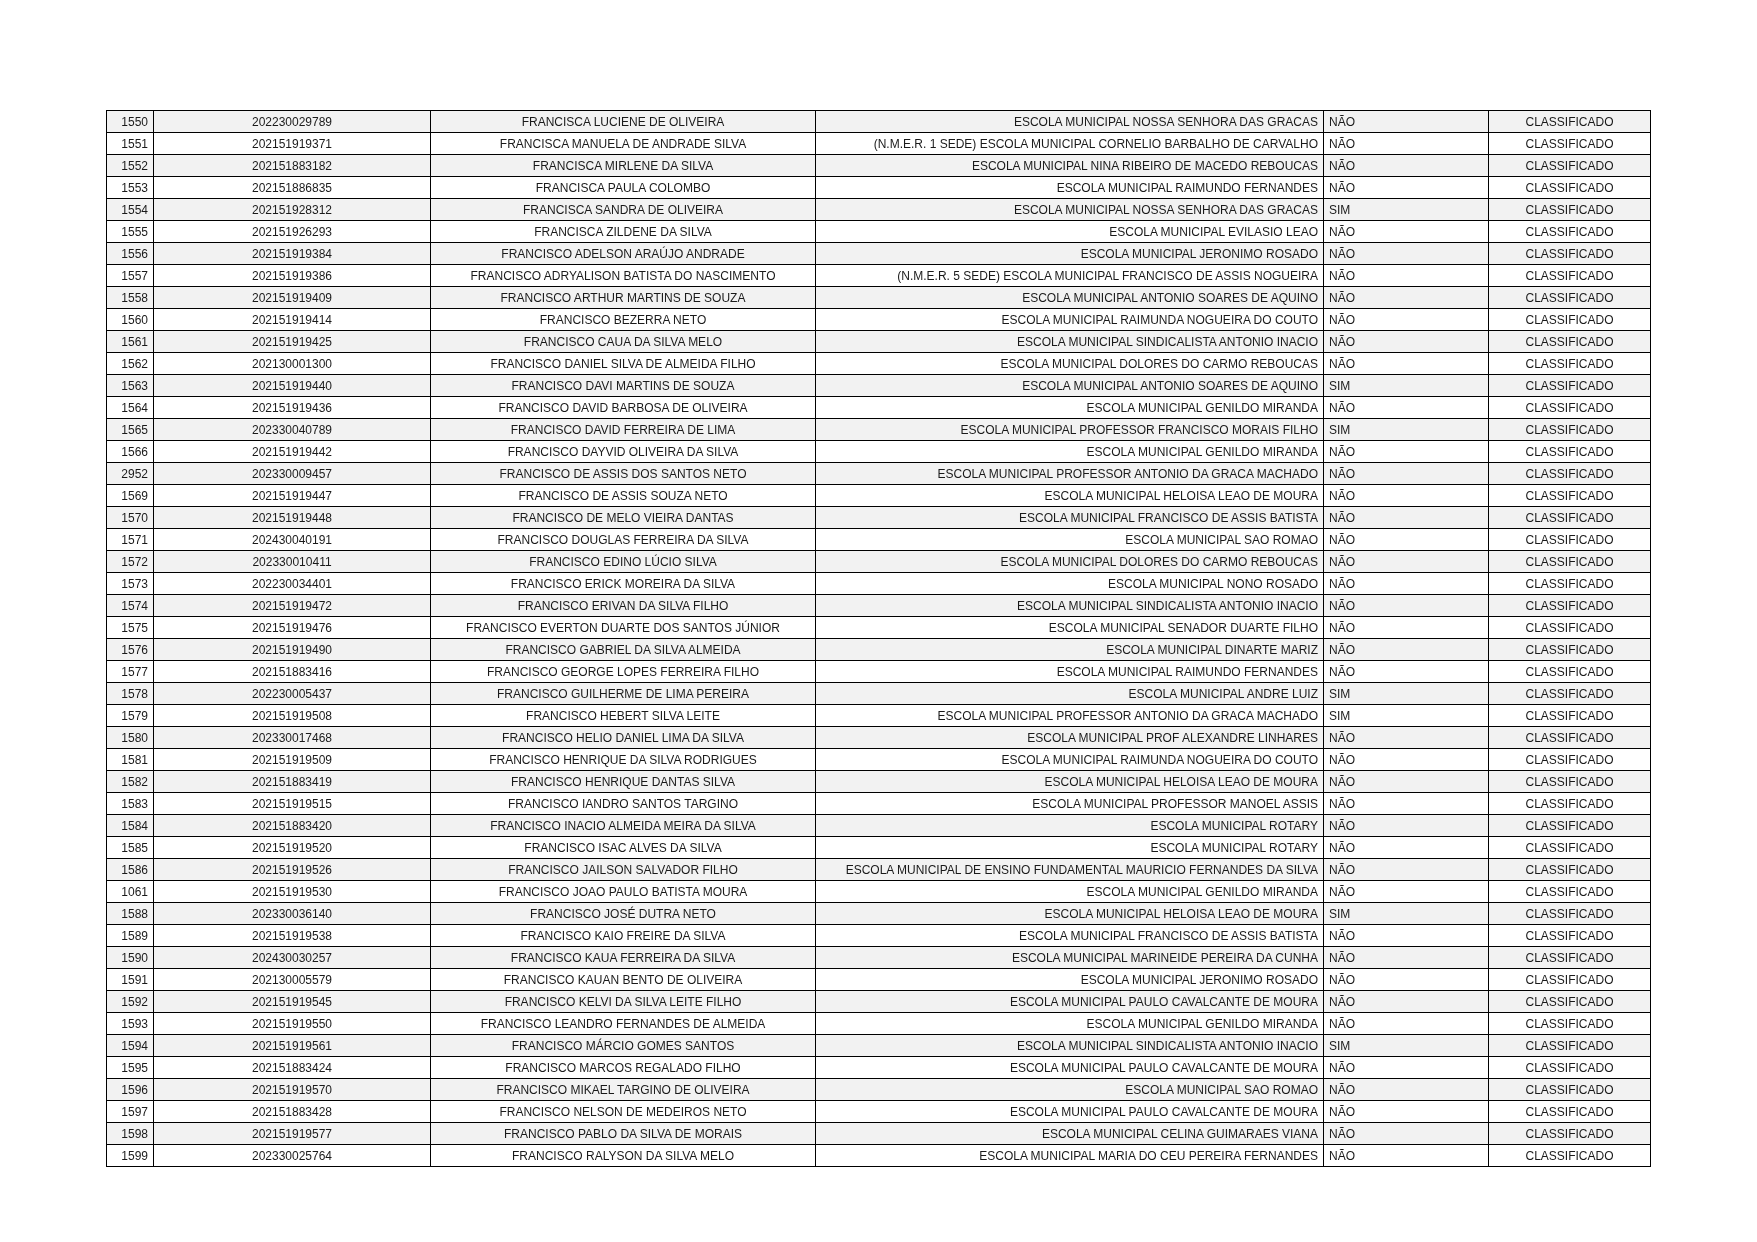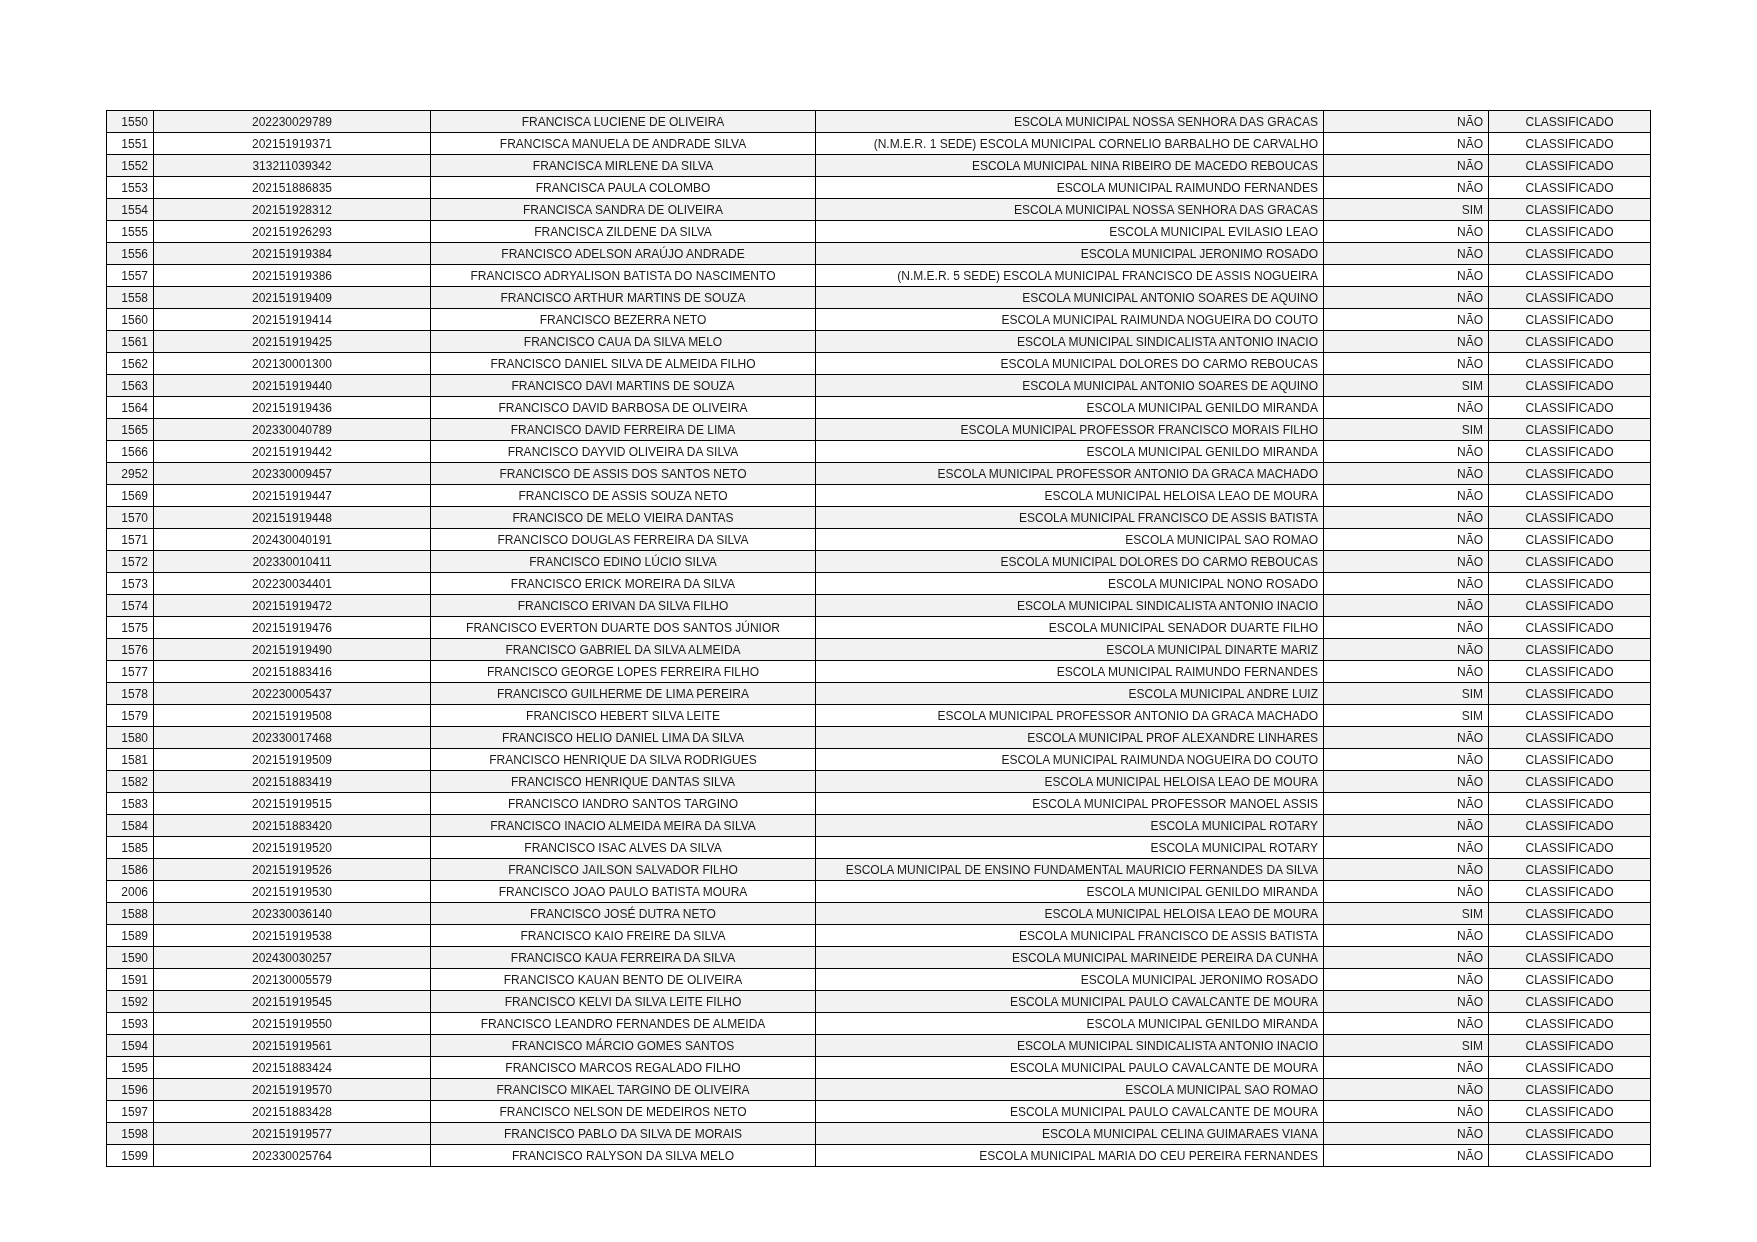--- a/index.html
+++ b/index.html
@@ -38,21 +38,21 @@
     vertical-align: middle;
   }
   table.list tr { height: 22px; }
   
   table.list tbody tr:nth-child(odd) td { background: #f2f2f2; }
   table.list tbody tr:nth-child(even) td { background: #ffffff; }
   td.col-n      { text-align: right; }
   td.col-id     { text-align: center; }
   td.col-name   { text-align: center; }
   td.col-school { text-align: right; }
-  td.col-flag   { text-align: right; }
+  td.col-flag   { text-align: left; }
   td.col-status { text-align: center; }
 </style>
 </head>
 <body>
 
 <div class="page">
   <table class="list">
     <colgroup>
       <col style="width:47px">
       <col style="width:277px">
@@ -73,21 +73,21 @@
         <tr>
           <td class="col-n">1551</td>
           <td class="col-id">202151919371</td>
           <td class="col-name">FRANCISCA MANUELA DE ANDRADE SILVA</td>
           <td class="col-school">(N.M.E.R. 1 SEDE) ESCOLA MUNICIPAL CORNELIO BARBALHO DE CARVALHO</td>
           <td class="col-flag">NÃO</td>
           <td class="col-status">CLASSIFICADO</td>
         </tr>
         <tr>
           <td class="col-n">1552</td>
-          <td class="col-id">313211039342</td>
+          <td class="col-id">202151883182</td>
           <td class="col-name">FRANCISCA MIRLENE DA SILVA</td>
           <td class="col-school">ESCOLA MUNICIPAL NINA RIBEIRO DE MACEDO REBOUCAS</td>
           <td class="col-flag">NÃO</td>
           <td class="col-status">CLASSIFICADO</td>
         </tr>
         <tr>
           <td class="col-n">1553</td>
           <td class="col-id">202151886835</td>
           <td class="col-name">FRANCISCA PAULA COLOMBO</td>
           <td class="col-school">ESCOLA MUNICIPAL RAIMUNDO FERNANDES</td>
@@ -336,21 +336,21 @@
         </tr>
         <tr>
           <td class="col-n">1586</td>
           <td class="col-id">202151919526</td>
           <td class="col-name">FRANCISCO JAILSON SALVADOR FILHO</td>
           <td class="col-school">ESCOLA MUNICIPAL DE ENSINO FUNDAMENTAL MAURICIO FERNANDES DA SILVA</td>
           <td class="col-flag">NÃO</td>
           <td class="col-status">CLASSIFICADO</td>
         </tr>
         <tr>
-          <td class="col-n">2006</td>
+          <td class="col-n">1061</td>
           <td class="col-id">202151919530</td>
           <td class="col-name">FRANCISCO JOAO PAULO BATISTA MOURA</td>
           <td class="col-school">ESCOLA MUNICIPAL GENILDO MIRANDA</td>
           <td class="col-flag">NÃO</td>
           <td class="col-status">CLASSIFICADO</td>
         </tr>
         <tr>
           <td class="col-n">1588</td>
           <td class="col-id">202330036140</td>
           <td class="col-name">FRANCISCO JOSÉ DUTRA NETO</td>

